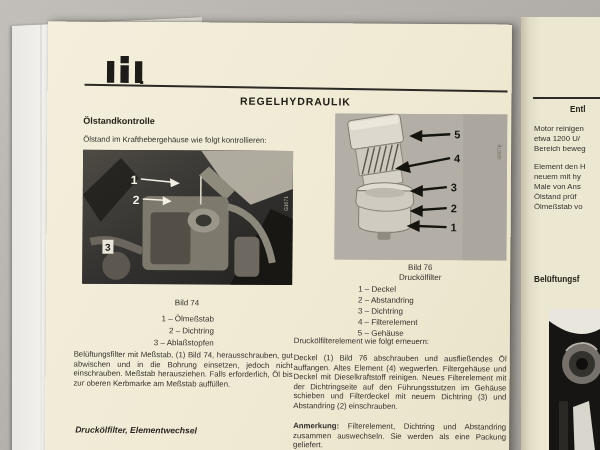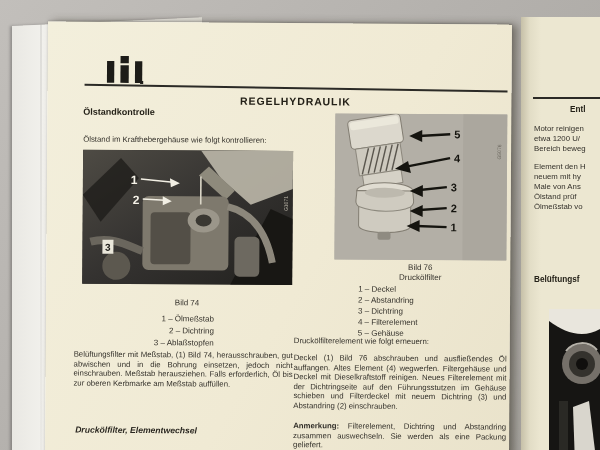--- a/index.html
+++ b/index.html
@@ -65,21 +65,21 @@
         <rect x="13" y="0" width="8" height="7" fill="#1d1c18"></rect>
         <rect x="13" y="9" width="8" height="17" fill="#1d1c18"></rect>
         <rect x="27" y="5" width="7" height="21" fill="#1d1c18"></rect>
         <rect x="32" y="24" width="3" height="3" fill="#1d1c18"></rect>
       </svg>
     </div>
 
     <div class="abs rule" style="left:37px; top:64px; width:423px; transform:rotate(.5deg);"></div>
     <div class="abs title" style="left:36px; top:72px; width:424px;">REGELHYDRAULIK</div>
 
-    <div class="abs h1" style="left:36px; top:85px;">Ölstandkontrolle</div>
+    <div class="abs h1" style="left:36px; top:94px;">Ölstandkontrolle</div>
 
     <div class="abs t" style="left:36px; top:113px; width:216px; text-align:left;">Ölstand im Krafthebergehäuse wie folgt kontrollieren:</div>
 
     <div class="abs photo" style="left:36px; top:128px; width:210px; height:134px;">
       <svg viewBox="0 0 210 134" preserveAspectRatio="none">
         <defs>
           <linearGradient id="g74" x1="0" y1="0" x2="1" y2="1">
             <stop offset="0" stop-color="#4e4b44"></stop>
             <stop offset=".5" stop-color="#343230"></stop>
             <stop offset="1" stop-color="#22211e"></stop>

